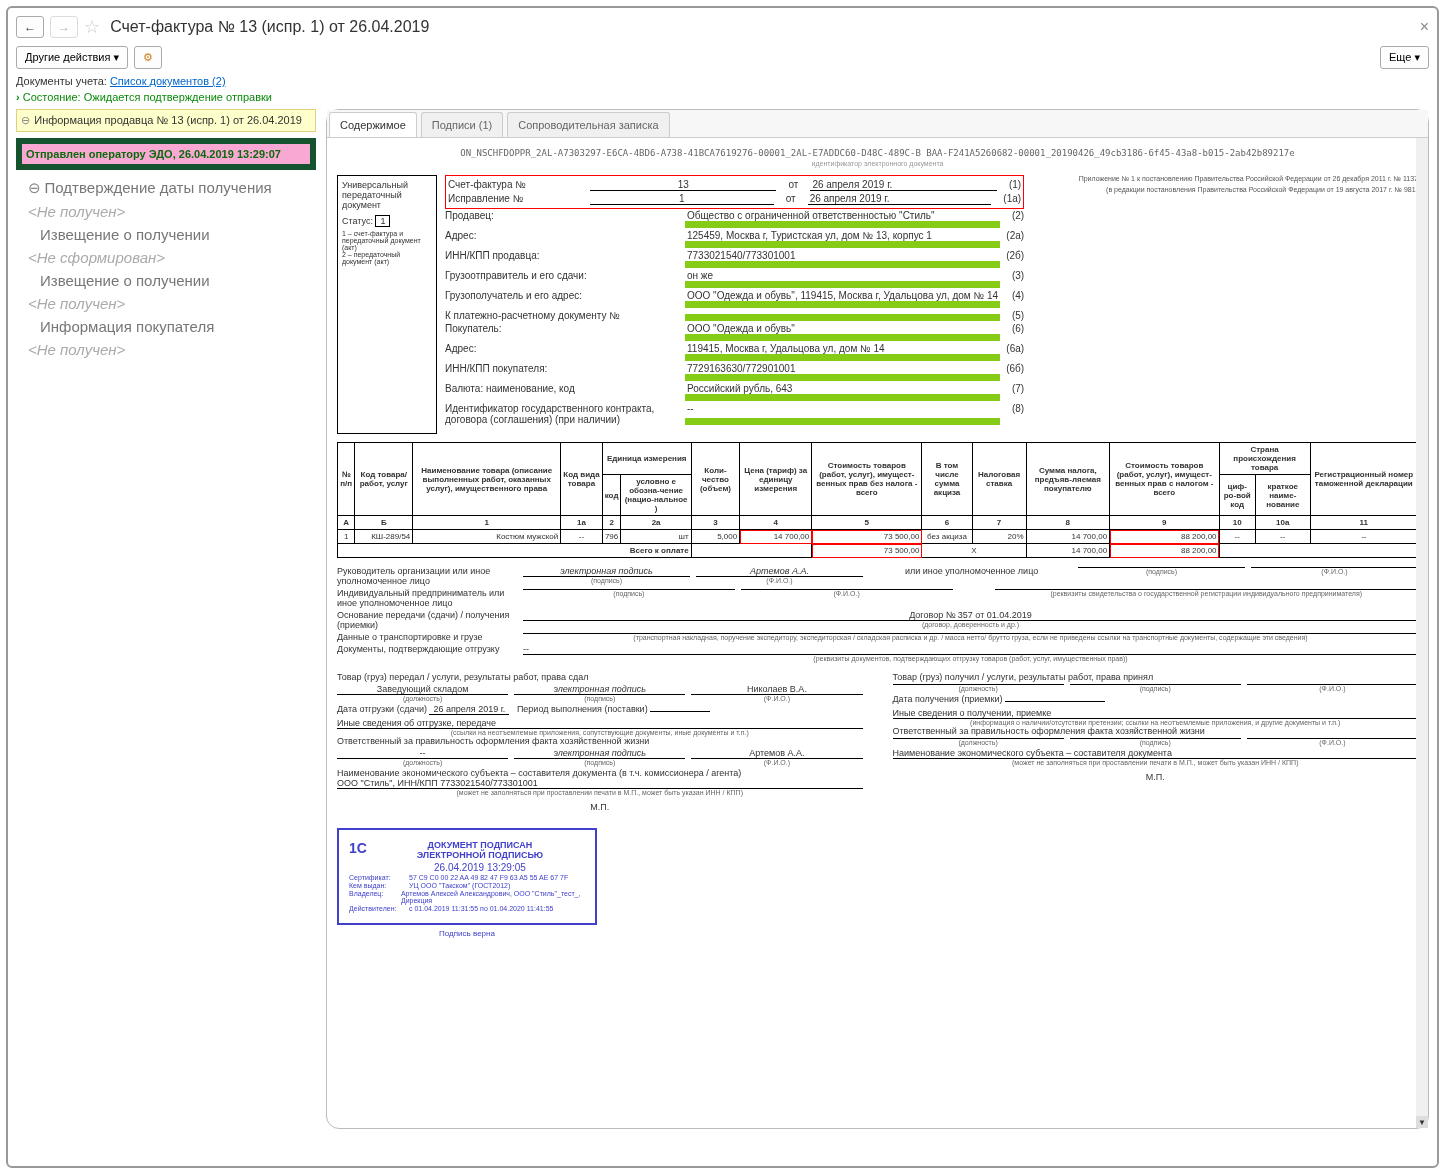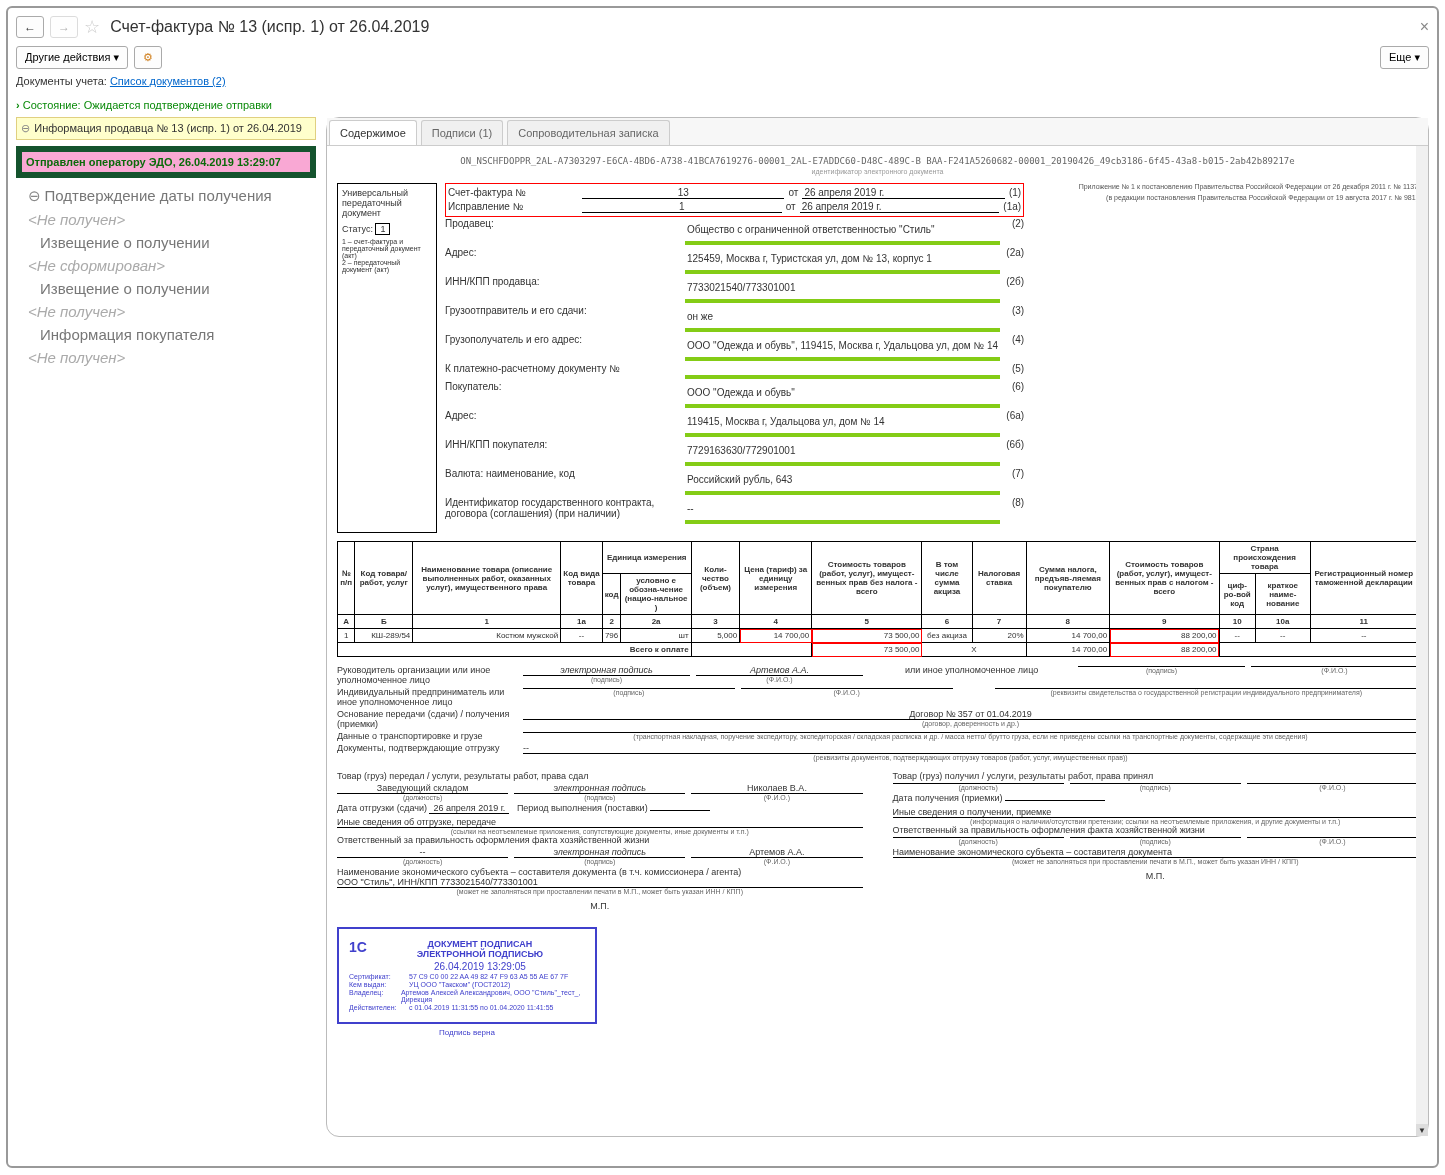--- a/index.html
+++ b/index.html
@@ -5,21 +5,21 @@
 body{margin:0;font-family:Arial,sans-serif;font-size:11px;color:#333;background:#fff;width:1445px;height:1175px;overflow:hidden;box-sizing:border-box}
 *{box-sizing:border-box}
 .app{border:2px solid #999;border-radius:6px;margin:6px;height:1162px;position:relative;padding:8px}
 .titlebar{display:flex;align-items:center;gap:6px;margin-bottom:8px}
 .arrow-btn{width:28px;height:22px;border:1px solid #aaa;border-radius:3px;background:#fdfdfd;cursor:pointer;display:flex;align-items:center;justify-content:center;font-size:12px}
 .star{color:#ccc;font-size:18px;cursor:pointer}
 .title{font-size:16px;font-weight:500;margin-left:4px}
 .close{margin-left:auto;color:#888;font-size:16px;cursor:pointer}
 .toolbar{display:flex;gap:6px;margin-bottom:6px}
 .btn{border:1px solid #aaa;border-radius:3px;background:#fdfdfd;padding:4px 8px;cursor:pointer;font-size:11px}
-.links{margin-bottom:12px}
+.links{margin-bottom:4px}
 .links a{color:#0066cc;text-decoration:underline;cursor:pointer}
 .status-line{color:#0a8a0a;margin-bottom:6px}
 .status-line .chev{font-weight:bold}
 .main-layout{display:flex;gap:10px;height:1020px}
 .sidebar{width:300px;flex-shrink:0}
 .side-block{border:1px solid #ccc;padding:4px;margin-bottom:6px}
 .side-yel{background:#ffffcc;border:1px solid #e0d080}
 .side-grn{background:#f9a8d4;border:6px solid #14532d;color:#0a6a0a;font-weight:700}
 .side-tree{padding-left:12px;margin-top:6px;font-size:15px;color:#777}
 .side-tree .node{padding:3px 0}
@@ -28,27 +28,27 @@
 .tabs{display:flex;border-bottom:1px solid #ccc;background:#f7f7f7}
 .tab{padding:6px 10px;border:1px solid #ccc;border-bottom:none;margin:2px 2px 0 2px;background:#fff;cursor:pointer;border-radius:3px 3px 0 0}
 .tab.inactive{background:#f0f0f0;color:#666}
 .doc{padding:10px;overflow:auto;flex:1;font-size:10px;position:relative}
 .filename{font-family:monospace;font-size:9px;color:#666;text-align:center;margin-bottom:12px}
 .filename-sub{font-size:7px;text-align:center;color:#999;margin-top:-10px;margin-bottom:8px}
 .annex{font-size:7px;text-align:right;margin-bottom:4px;color:#555}
 .hdr-grid{display:flex;gap:8px;margin-bottom:8px}
 .hdr-left{width:100px;border:1px solid #000;padding:4px;font-size:9px}
 .hdr-boxed{border:1px solid red;padding:2px;flex:0 0 330px}
-.hdr-row{display:flex;align-items:baseline;gap:4px;font-size:10px;padding:1px 0}
+.hdr-row{display:flex;align-items:baseline;gap:12px;font-size:10px;padding:1px 0}
 .hdr-row .lbl{width:130px}
 .hdr-row .val{border-bottom:1px solid #000;flex:1;padding:0 2px}
 .info-grid{margin-bottom:8px}
 .info-row{display:flex;font-size:10px;padding:1px 0}
 .info-row .lbl{width:240px}
-.info-row .val{border-bottom:4px solid #84cc16;flex:1;padding:6px 2px}
+.info-row .val{border-bottom:7px solid #84cc16;flex:1;padding:0 2px}
 .info-row .num{width:24px;text-align:right}
 .tbl{width:100%;border-collapse:collapse;font-size:8px;margin-top:6px}
 .tbl th,.tbl td{border:1px solid #000;padding:2px;text-align:center;vertical-align:middle}
 .tbl td.l{text-align:right}
 .tbl td.r{text-align:right}
 .red-cell{outline:1px solid red;outline-offset:-1px}
 .footer{margin-top:8px;font-size:9px}
 .sig-row{display:flex;gap:6px;align-items:baseline;margin:2px 0}
 .sig-lbl{width:180px}
 .sig-line{border-bottom:1px solid #000;flex:1;text-align:center;font-style:italic}

